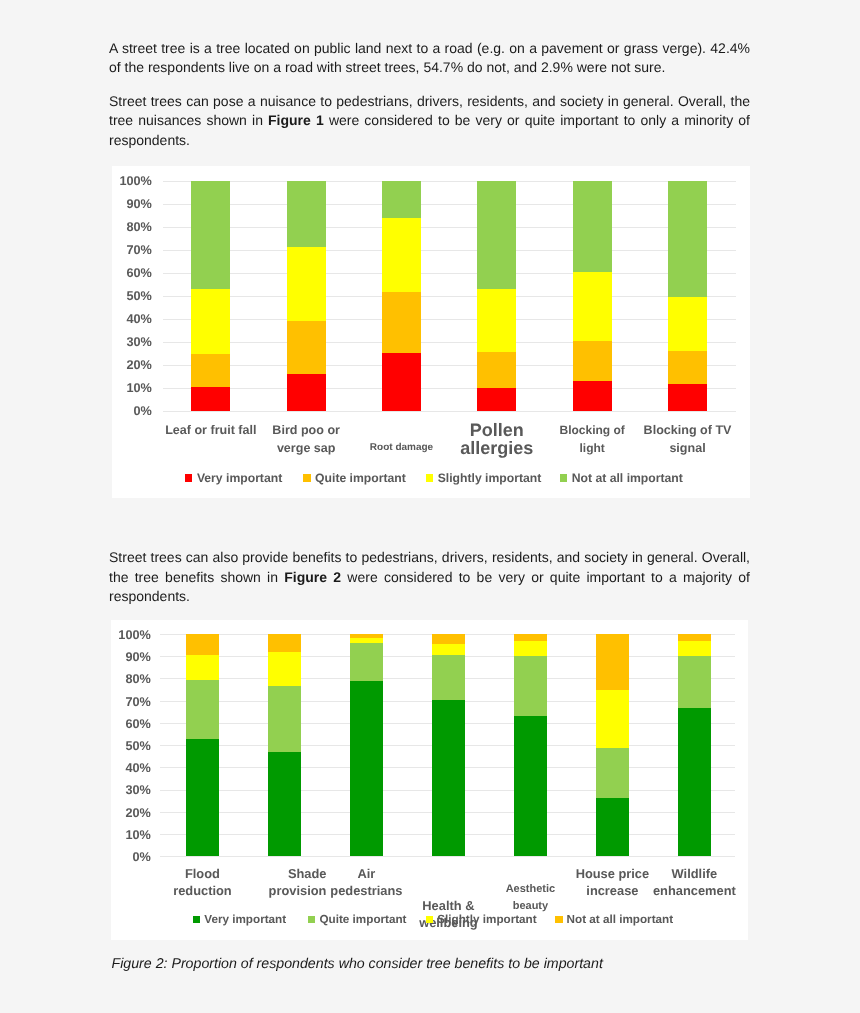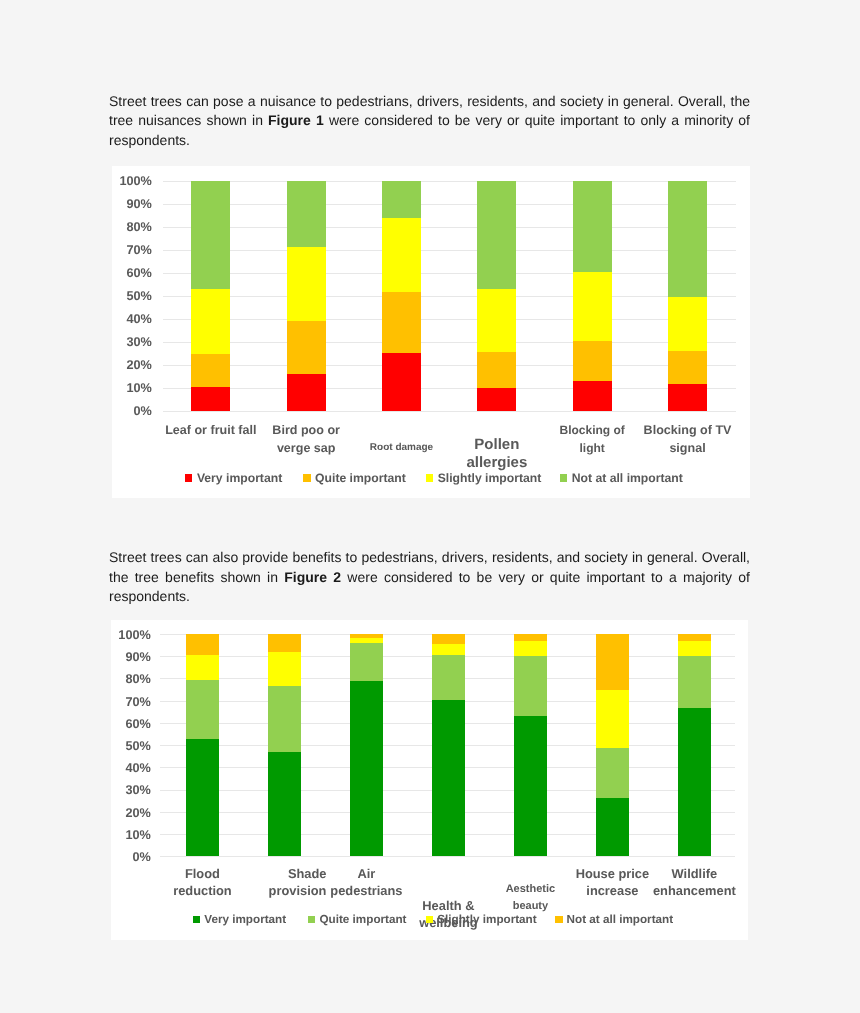--- a/index.html
+++ b/index.html
@@ -54,20 +54,21 @@
   .legend-label {
     font-size:12.7px; font-weight:bold; color:#595959;
     margin-left:5px; white-space:nowrap;
   }
 </style>
 </head>
 <body>
 
 <div class="page">
 
+  <div class="para" style="top:38.8px"><span>A street tree is a tree located on public land next to a road (e.g. on a pavement or grass verge). 42.4% of the respondents live on a road with street trees, 54.7% do not, and 2.9% were not sure.</span></div>
 
   <div class="para" style="top:92.0px"><span>Street trees can pose a nuisance to pedestrians, drivers, residents, and society in general. Overall, the tree nuisances shown in </span><b>Figure 1</b><span> were considered to be very or quite important to only a minority of respondents.</span></div>
 
   <div class="chart-panel" id="chart1" style="left:111.9px; top:165.8px; width:637.7px; height:332.3px;">
       <div class="plot" style="left: 51px; top: 15.3px; width: 573px; height: 229.7px;">
         <div class="gridline" style="top: 229.7px; left: 0px; width: 573px; background: rgb(231, 231, 231);"></div>
         <div class="ytick" style="left: -55px; width: 44px; top: 223px;">0%</div>
         <div class="gridline" style="top: 206.73px; left: 0px; width: 573px; background: rgb(231, 231, 231);"></div>
         <div class="ytick" style="left: -55px; width: 44px; top: 200.03px;">10%</div>
         <div class="gridline" style="top: 183.76px; left: 0px; width: 573px; background: rgb(231, 231, 231);"></div>
@@ -121,21 +122,21 @@
         <div class="bar" style="left: 505.05px; width: 39.2px; top: 0px; height: 229.7px;">
           <div class="seg" style="top: 203.055px; height: 26.6452px; background: rgb(255, 0, 0);"></div>
           <div class="seg" style="top: 169.519px; height: 33.5362px; background: rgb(255, 192, 0);"></div>
           <div class="seg" style="top: 115.998px; height: 53.5201px; background: rgb(255, 255, 0);"></div>
           <div class="seg" style="top: 0px; height: 115.998px; background: rgb(146, 208, 80);"></div>
         </div>
       </div>
       <div class="xlabel" style="font-size: 12.55px; line-height: 17.9px; left: 52.45px; width: 93px; top: 256.3px;">Leaf or fruit fall</div>
       <div class="xlabel" style="font-size: 12.55px; line-height: 17.9px; left: 147.79px; width: 93px; top: 256.3px;">Bird poo or verge sap</div>
       <div class="xlabel" style="font-size: 10px; line-height: 17.9px; left: 243.13px; width: 93px; top: 273px;">Root damage</div>
-      <div class="xlabel" style="font-size: 15px; line-height: 17.9px; left: 338.47px; width: 93px; top: 256.3px; margin-top: 14px;">Pollen allergies</div>
+      <div class="xlabel" style="font-size: 18px; line-height: 17.9px; left: 338.47px; width: 93px; top: 256.3px;">Pollen allergies</div>
       <div class="xlabel" style="font-size: 12px; line-height: 17.9px; left: 433.81px; width: 93px; top: 256.3px;">Blocking of light</div>
       <div class="xlabel" style="font-size: 12.55px; line-height: 17.9px; left: 529.15px; width: 93px; top: 256.3px;">Blocking of TV signal</div>
       <div class="legend" style="left: 0px; width: 100%; top: 305px;">
         <div class="legend-item" style="position: absolute; left: 73.1px; top: 0px;">
           <span class="swatch" style="background: rgb(255, 0, 0); width: 7.5px; height: 7.5px;"></span>
           <span class="legend-label" style="font-size: 12.2px; margin-left: 4.4px;">Very important</span>
         </div>
         <div class="legend-item" style="position: absolute; left: 191.3px; top: 0px;">
           <span class="swatch" style="background: rgb(255, 192, 0); width: 7.5px; height: 7.5px;"></span>
           <span class="legend-label" style="font-size: 12.2px; margin-left: 4.4px;">Quite important</span>
@@ -241,14 +242,15 @@
           <span class="swatch" style="background: rgb(255, 255, 0); width: 7.2px; height: 7.2px;"></span>
           <span class="legend-label" style="font-size: 11.7px; margin-left: 4px;">Slightly important</span>
         </div>
         <div class="legend-item" style="position: absolute; left: 444.6px; top: 0px;">
           <span class="swatch" style="background: rgb(255, 192, 0); width: 7.2px; height: 7.2px;"></span>
           <span class="legend-label" style="font-size: 11.7px; margin-left: 4px;">Not at all important</span>
         </div>
       </div>
     </div>
 
+  <div class="caption" style="top:956.2px">Figure 2: Proportion of respondents who consider tree benefits to be important</div>
 
 </div>
 
 </body></html>

